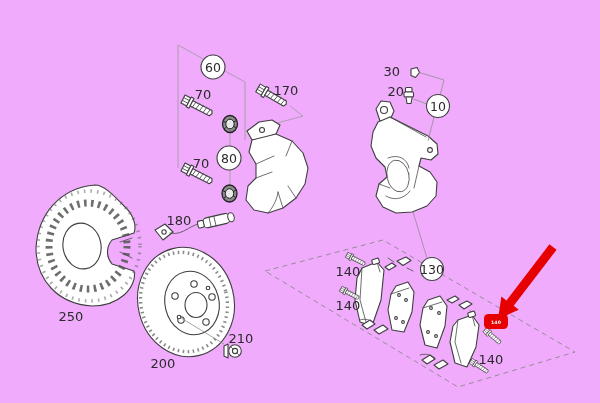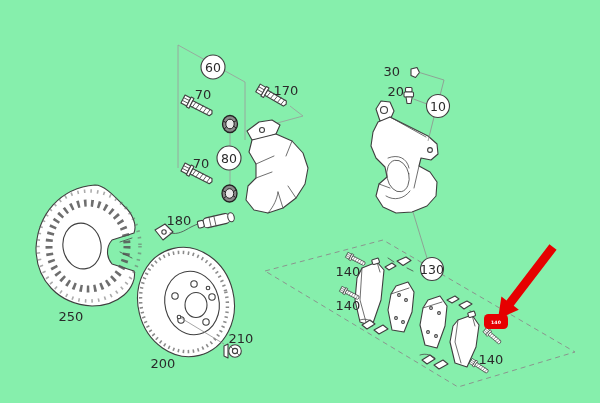--- a/index.html
+++ b/index.html
@@ -1,16 +1,16 @@
 <!DOCTYPE html>
 <html><head>
 <meta charset="utf-8">
 <style>
   html,body{margin:0;padding:0;background:#fff;}
-  .stage{position:relative;width:600px;height:403px;background:#86efac;overflow:hidden;
+  .stage{position:relative;width:600px;height:403px;background:#f0abfc;overflow:hidden;
          font-family:"DejaVu Sans","Liberation Sans",sans-serif;}
   svg text{fill:#2a2a2a;font-family:"DejaVu Sans","Liberation Sans",sans-serif;font-size:13px;}
   svg text.callout{font-size:12.5px;}
   svg text.tiny{font-size:4.6px;fill:#ffffff;font-weight:bold;letter-spacing:.2px;}
   .part{stroke:#3f3f3f;fill:#ffffff;stroke-width:1.1;stroke-linejoin:round;stroke-linecap:round;}
   .detail{stroke:#4a4a4a;fill:none;stroke-width:.8;stroke-linecap:round;}
   .leader{stroke:#8f8f8f;stroke-width:.8;fill:none;}
   .frame{stroke:#9a9a9a;stroke-width:.8;fill:none;}
   .co circle{fill:#fff;stroke:#3f3f3f;stroke-width:1.1;}
 </style>

